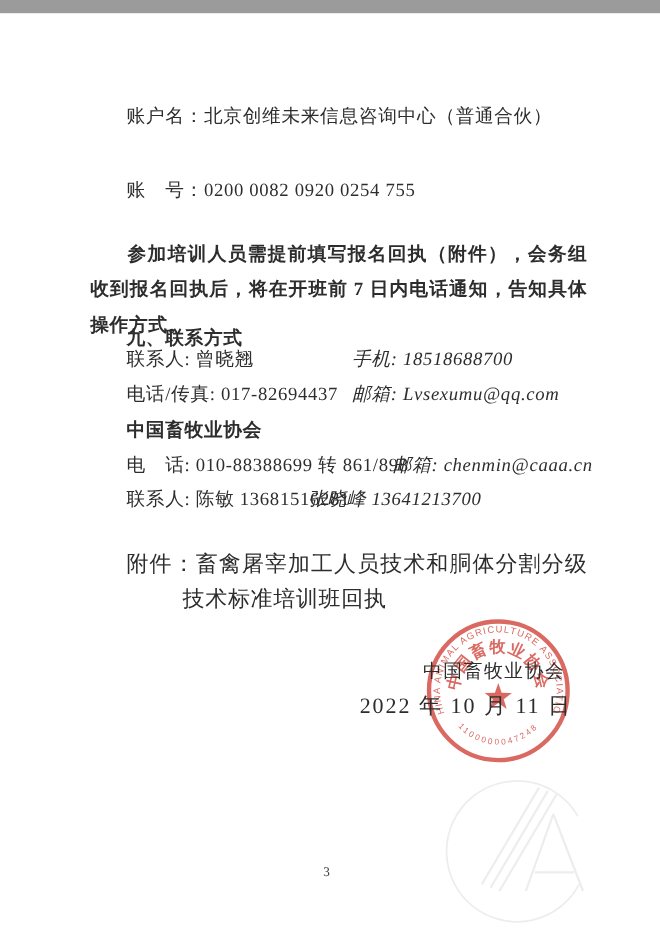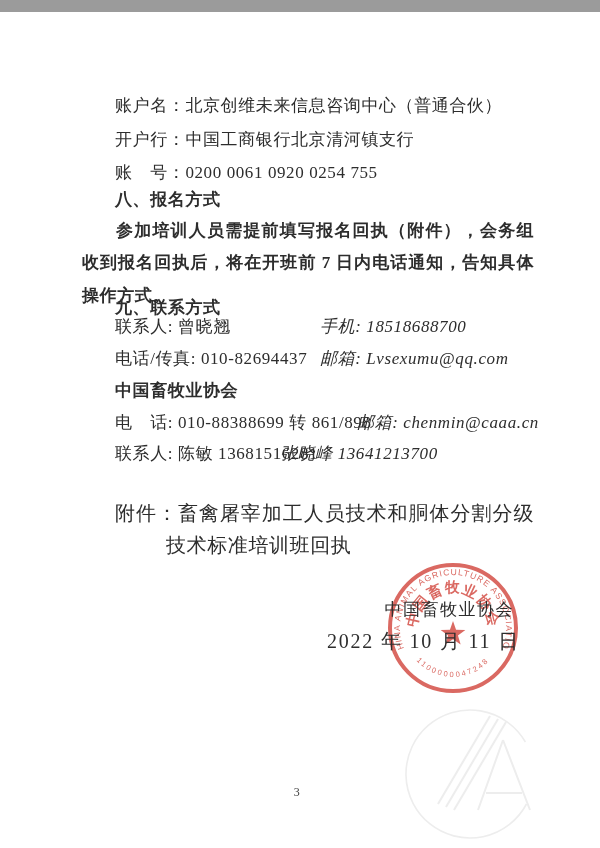--- a/index.html
+++ b/index.html
@@ -75,35 +75,33 @@
     text-align:center; font-size:12px; color:#3a3a3a;
     letter-spacing:0.5px;
   }
 </style>
 </head>
 <body>
 
 <div class="page">
 
   <div class="ln ind" style="top:82px"><span>账户名：</span><span>北京创维未来信息咨询中心（普通合伙）</span></div>
-  <div class="ln ind" style="top:116px"><span>开户行：</span><span>中国工商银行北京清河镇支行</span></div>
-  <div class="ln ind" style="top:149px"><span>账　号：</span><span>0200 0061 0920 0254 755</span></div>
+  <div class="ln ind" style="top:149px"><span>账　号：</span><span>0200 0082 0920 0254 755</span></div>
 
-  <div class="ln ind bold" style="top:176px">八、报名方式</div>
   <div class="para">参加培训人员需提前填写报名回执（附件），会务组收到报名回执后，将在开班前 7 日内电话通知，告知具体操作方式。</div>
 
   <div class="ln ind bold" style="top:284px">九、联系方式</div>
 
   <div class="ln ind" style="top:303px">
     <span>联系人: </span><span>曾晓翘</span>
     <span class="c2" style="left:238px"><span>手机: </span><span>18518688700</span></span>
   </div>
 
   <div class="ln ind" style="top:335px">
-    <span>电话/传真: </span><span>010-82694437</span>
+    <span>电话/传真: </span><span>017-82694437</span>
     <span class="c2" style="left:238px"><span>邮箱: </span><span>Lvsexumu@qq.com</span></span>
   </div>
 
   <div class="ln ind bold" style="top:367px">中国畜牧业协会</div>
 
   <div class="ln ind" style="top:399px">
     <span>电　话: </span><span>010-88388699 转 861/898</span>
     <span class="c2" style="left:275px"><span>邮箱: </span><span>chenmin@caaa.cn</span></span>
   </div>
 

